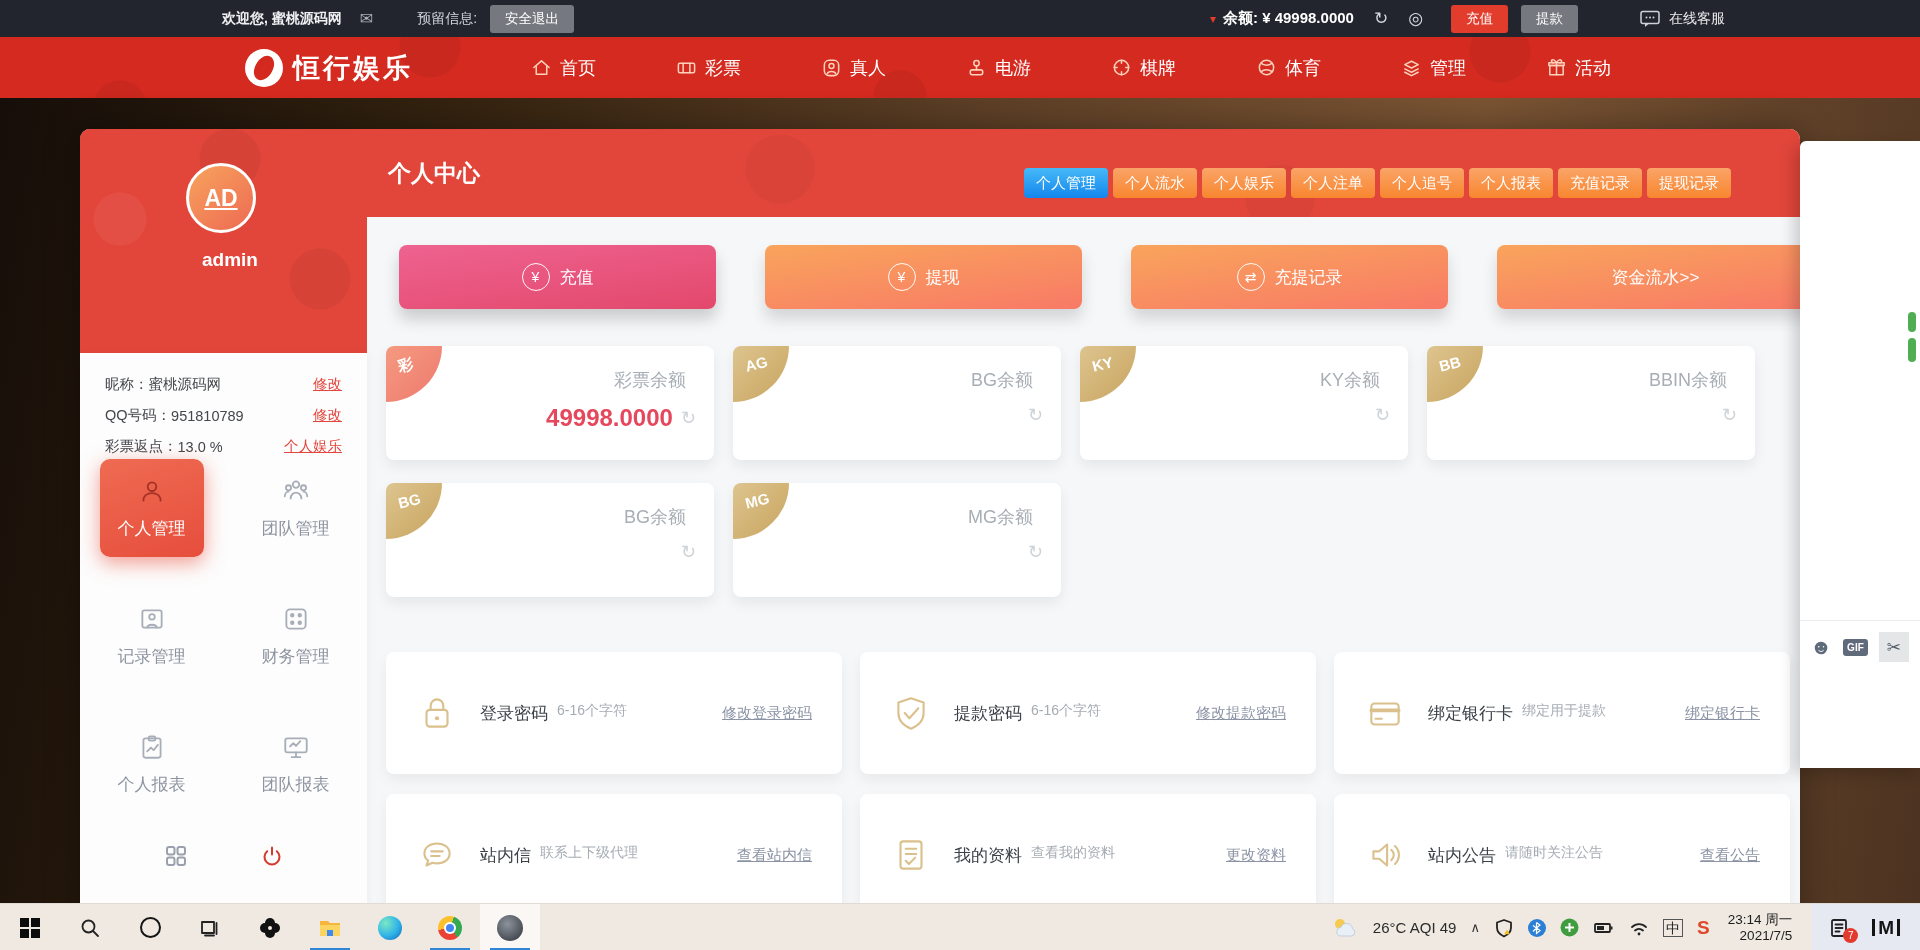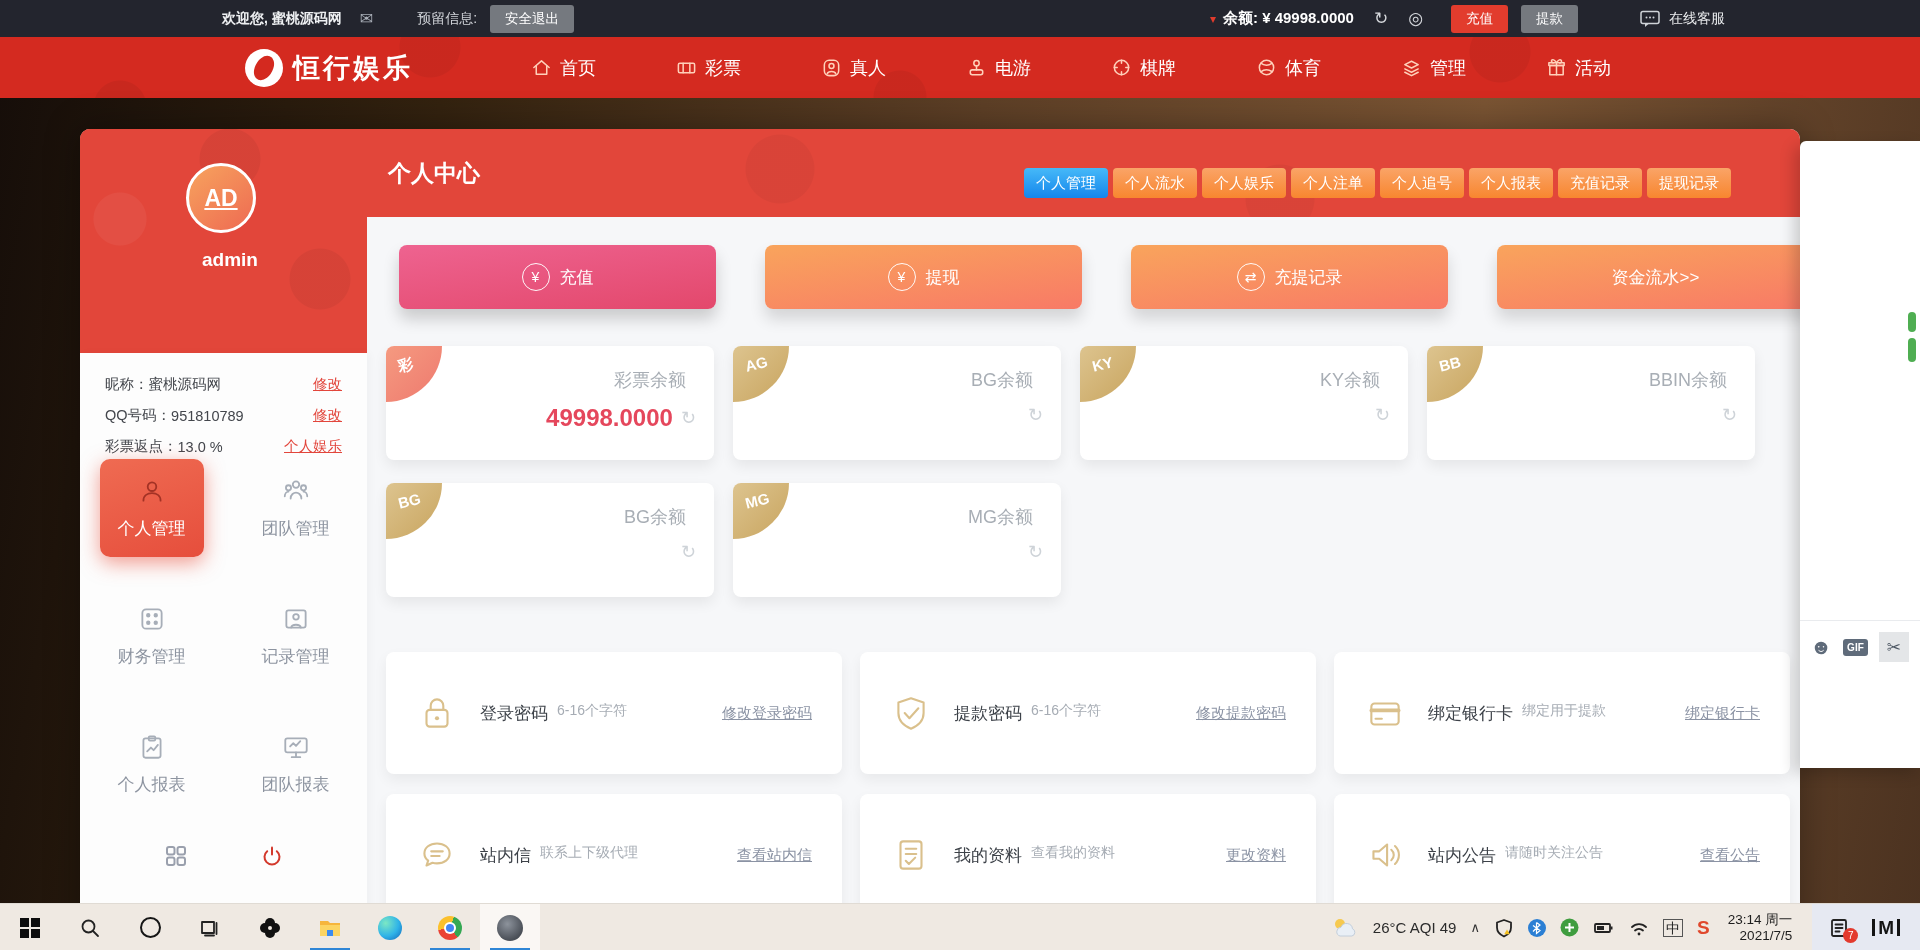--- a/index.html
+++ b/index.html
@@ -300,35 +300,35 @@
               <circle cx="7" cy="11" r="2.4"></circle>
               <circle cx="21" cy="11" r="2.4"></circle>
               <path d="M9 21 c0-4 3-5.5 5-5.5 s5 1.5 5 5.5 M3.5 19 c0-3 2-4.5 3.5-4.5 M24.5 19 c0-3-2-4.5-3.5-4.5"></path>
             </svg>
           <span>团队管理</span>
         </div>
       </div>
       <div class="menu-row">
         <div class="menu-cell">
           <svg viewBox="0 0 28 28">
+              <rect x="5" y="6" width="18" height="16" rx="2"></rect>
+              <circle cx="14" cy="12" r="2.6"></circle>
+              <path d="M9.5 22 c.5-3.5 8.5-3.5 9 0"></path>
+            </svg>
+          <span>记录管理</span>
+        </div>
+        <div class="menu-cell">
+          <svg viewBox="0 0 28 28">
               <rect x="5" y="5" width="18" height="18" rx="3.5"></rect>
               <circle cx="10.5" cy="10.5" r="1.2" fill="#a7aeb8"></circle>
               <circle cx="17.5" cy="10.5" r="1.2" fill="#a7aeb8"></circle>
               <circle cx="10.5" cy="17.5" r="1.2" fill="#a7aeb8"></circle>
               <circle cx="17.5" cy="17.5" r="1.2" fill="#a7aeb8"></circle>
             </svg>
           <span>财务管理</span>
-        </div>
-        <div class="menu-cell">
-          <svg viewBox="0 0 28 28">
-              <rect x="5" y="6" width="18" height="16" rx="2"></rect>
-              <circle cx="14" cy="12" r="2.6"></circle>
-              <path d="M9.5 22 c.5-3.5 8.5-3.5 9 0"></path>
-            </svg>
-          <span>记录管理</span>
         </div>
       </div>
       <div class="menu-row">
         <div class="menu-cell">
           <svg viewBox="0 0 28 28">
               <rect x="6" y="6" width="16" height="18" rx="2"></rect>
               <rect x="11" y="4" width="6" height="4" rx="1"></rect>
               <path d="M9.5 18 l3.5-3.5 2.5 2.5 4-5"></path>
             </svg>
           <span>个人报表</span>

